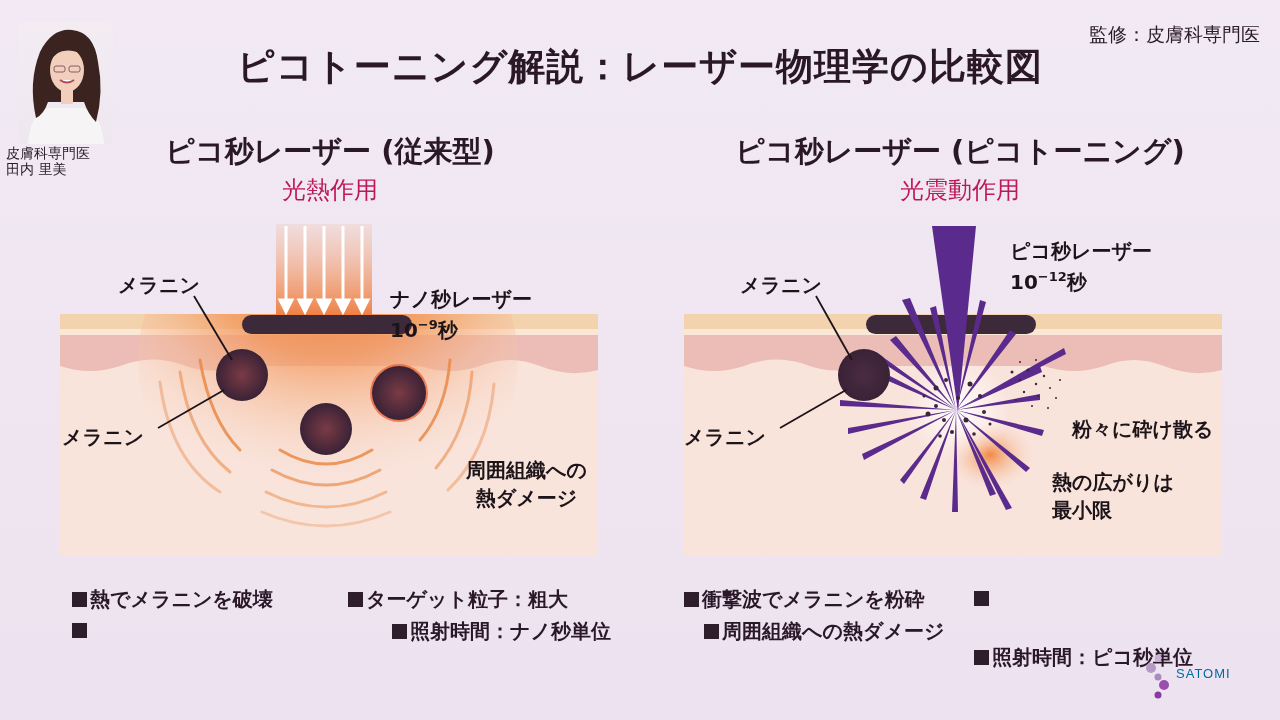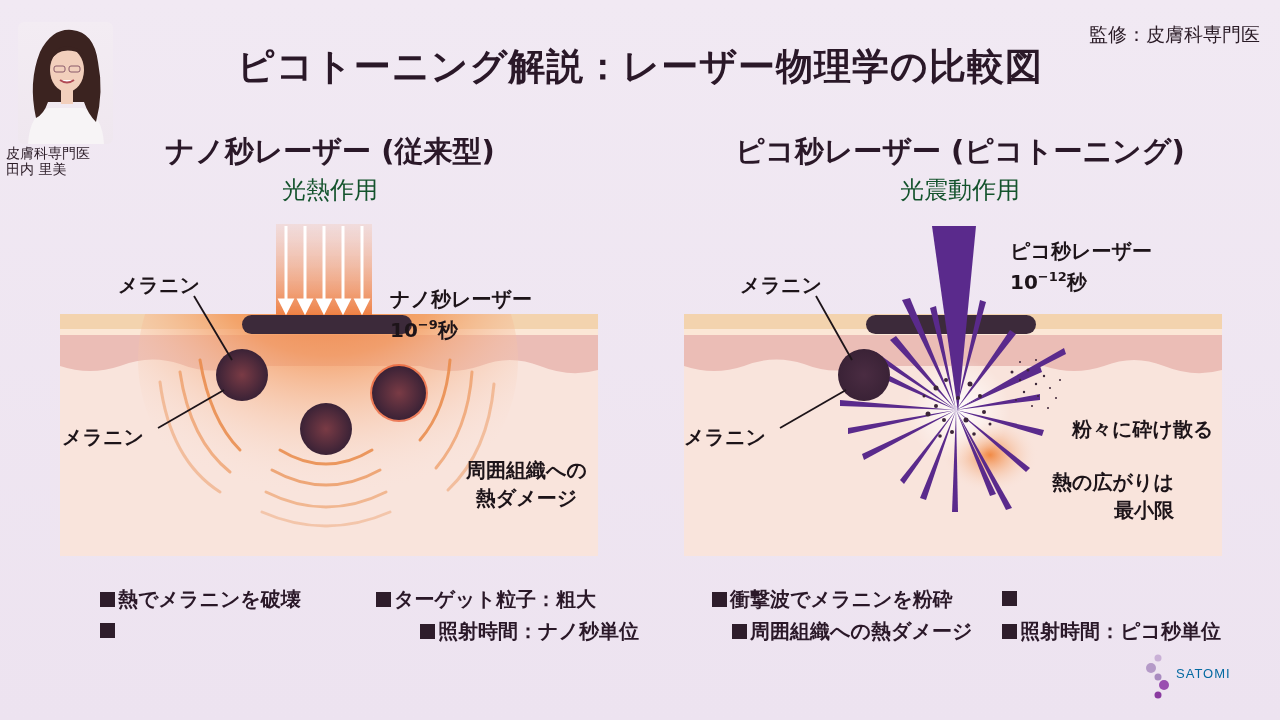--- a/index.html
+++ b/index.html
@@ -4,23 +4,23 @@
 <style>
   html,body{margin:0;padding:0;}
   body{width:1280px;height:720px;overflow:hidden;background:#efe6f2;font-family:"DejaVu Sans","Liberation Sans",sans-serif;color:#2a1b26;position:relative;}
   .abs{position:absolute;}
   .frame{position:absolute;left:0;top:0;width:1280px;height:720px;background:linear-gradient(180deg,#f1e9f3 0%,#ede3f0 100%);}
   .title{left:0;width:1280px;top:42px;text-align:center;font-size:37px;font-weight:bold;letter-spacing:1px;color:#2a1828;}
   .supervisor{right:20px;top:22px;font-size:19px;color:#2a1b26;}
   .doctor-photo{left:18px;top:22px;width:95px;height:122px;border-radius:6px;overflow:hidden;background:linear-gradient(180deg,#f3ecf3,#efe7ef);}
   .doctor-caption{left:6px;width:92px;font-size:14px;line-height:16px;top:145px;color:#2a1b26;}
   .panel-heading{font-weight:bold;font-size:29px;color:#2a1828;text-align:center;}
-  .panel-sub{font-size:24px;color:#14532d;text-align:center;}
+  .panel-sub{font-size:24px;color:#be185d;text-align:center;}
   .label{font-size:20px;color:#1d1419;font-weight:bold;}
-  .bul{font-size:20px;font-weight:bold;color:#2a1828;white-space:nowrap;margin-left:28px;}
+  .bul{font-size:20px;font-weight:bold;color:#2a1828;white-space:nowrap;}
   .sq{display:inline-block;width:15px;height:15px;background:#2e1d2b;margin-right:3px;vertical-align:-1px;}
 </style>
 </head>
 <body>
 
 <div class="frame"></div>
 
 <div class="abs doctor-photo">
   <svg width="95" height="122" viewBox="0 0 95 122">
     <path d="M10 122 Q12 92 30 86 L65 86 Q84 92 86 122 Z" fill="#f7f4f6"></path>
@@ -34,21 +34,21 @@
   </svg>
 </div>
 <div class="abs doctor-caption">
   <div>皮膚科専門医</div>
   <div>田内 里美</div>
 </div>
 
 <div class="abs supervisor">監修：皮膚科専門医</div>
 <div class="abs title">ピコトーニング解説：レーザー物理学の比較図</div>
 
-<div class="abs panel-heading" style="left:100px;width:460px;top:132px;">ナノ秒レーザー (従来型)</div>
+<div class="abs panel-heading" style="left:100px;width:460px;top:132px;">ピコ秒レーザー (従来型)</div>
 <div class="abs panel-sub" style="left:100px;width:460px;top:174px;">光熱作用</div>
 
 <div class="abs panel-heading" style="left:680px;width:560px;top:132px;">ピコ秒レーザー (ピコトーニング)</div>
 <div class="abs panel-sub" style="left:680px;width:560px;top:174px;">光震動作用</div>
 
 <svg class="abs" style="left:0;top:0;" width="640" height="580">
   <defs>
     <radialGradient id="heat" cx="0.5" cy="0.15" r="0.75">
       <stop offset="0" stop-color="#ee6a1c" stop-opacity="0.95"></stop>
       <stop offset="0.45" stop-color="#f39454" stop-opacity="0.75"></stop>
@@ -208,34 +208,34 @@
   <line x1="140" y1="428" x2="206" y2="390" stroke="#1d1419" stroke-width="1.8"></line>
 </svg>
 
 <div class="abs label" style="left:1010px;top:238px;line-height:26px;">
   <div>ピコ秒レーザー</div>
   <div><span>10</span><sup style="font-size:13px;">−12</sup><span>秒</span></div>
 </div>
 <div class="abs label" style="left:740px;top:272px;">メラニン</div>
 <div class="abs label" style="left:684px;top:424px;">メラニン</div>
 <div class="abs label" style="left:1072px;top:416px;">粉々に砕け散る</div>
-<div class="abs label" style="left:1052px;top:468px;line-height:28px;text-align:right;">
+<div class="abs label" style="left:1052px;top:468px;line-height:28px;">
   <div>熱の広がりは</div>
   <div>最小限</div>
 </div>
 
 <div class="abs bul" style="left:72px;top:586px;"><span class="sq"></span><span>熱でメラニンを破壊</span></div>
 <div class="abs bul" style="left:348px;top:586px;"><span class="sq"></span><span>ターゲット粒子：粗大</span></div>
 <div class="abs bul" style="left:72px;top:618px;"><span class="sq"></span></div>
 <div class="abs bul" style="left:348px;top:618px;padding-left:44px;"><span class="sq"></span><span>照射時間：ナノ秒単位</span></div>
 
 <div class="abs bul" style="left:684px;top:586px;"><span class="sq"></span><span>衝撃波でメラニンを粉砕</span></div>
 <div class="abs bul" style="left:974px;top:586px;"><span class="sq"></span></div>
 <div class="abs bul" style="left:684px;top:618px;padding-left:20px;"><span class="sq"></span><span>周囲組織への熱ダメージ</span></div>
-<div class="abs bul" style="left:974px;top:618px;"><span class="sq"></span><span>照射時間：ピコ秒単位</span></div>
+<div class="abs bul" style="left:974px;top:644px;"><span class="sq"></span><span>照射時間：ピコ秒単位</span></div>
 
 <div class="abs" style="left:1142px;top:652px;width:130px;height:50px;">
   <svg class="abs" style="left:0;top:0;" width="36" height="50">
     <circle cx="16" cy="6" r="3.5" fill="#c9b0d6"></circle>
     <circle cx="9" cy="16" r="5" fill="#b59ac8"></circle>
     <circle cx="16" cy="25" r="3.5" fill="#a98bc0"></circle>
     <circle cx="22" cy="33" r="5" fill="#9a4fb0"></circle>
     <circle cx="16" cy="43" r="3.5" fill="#8a3aa0"></circle>
   </svg>
   <div class="abs" style="left:34px;top:14px;font-size:13px;letter-spacing:1px;color:#0369a1;font-family:'Liberation Sans',sans-serif;">SATOMI</div>

